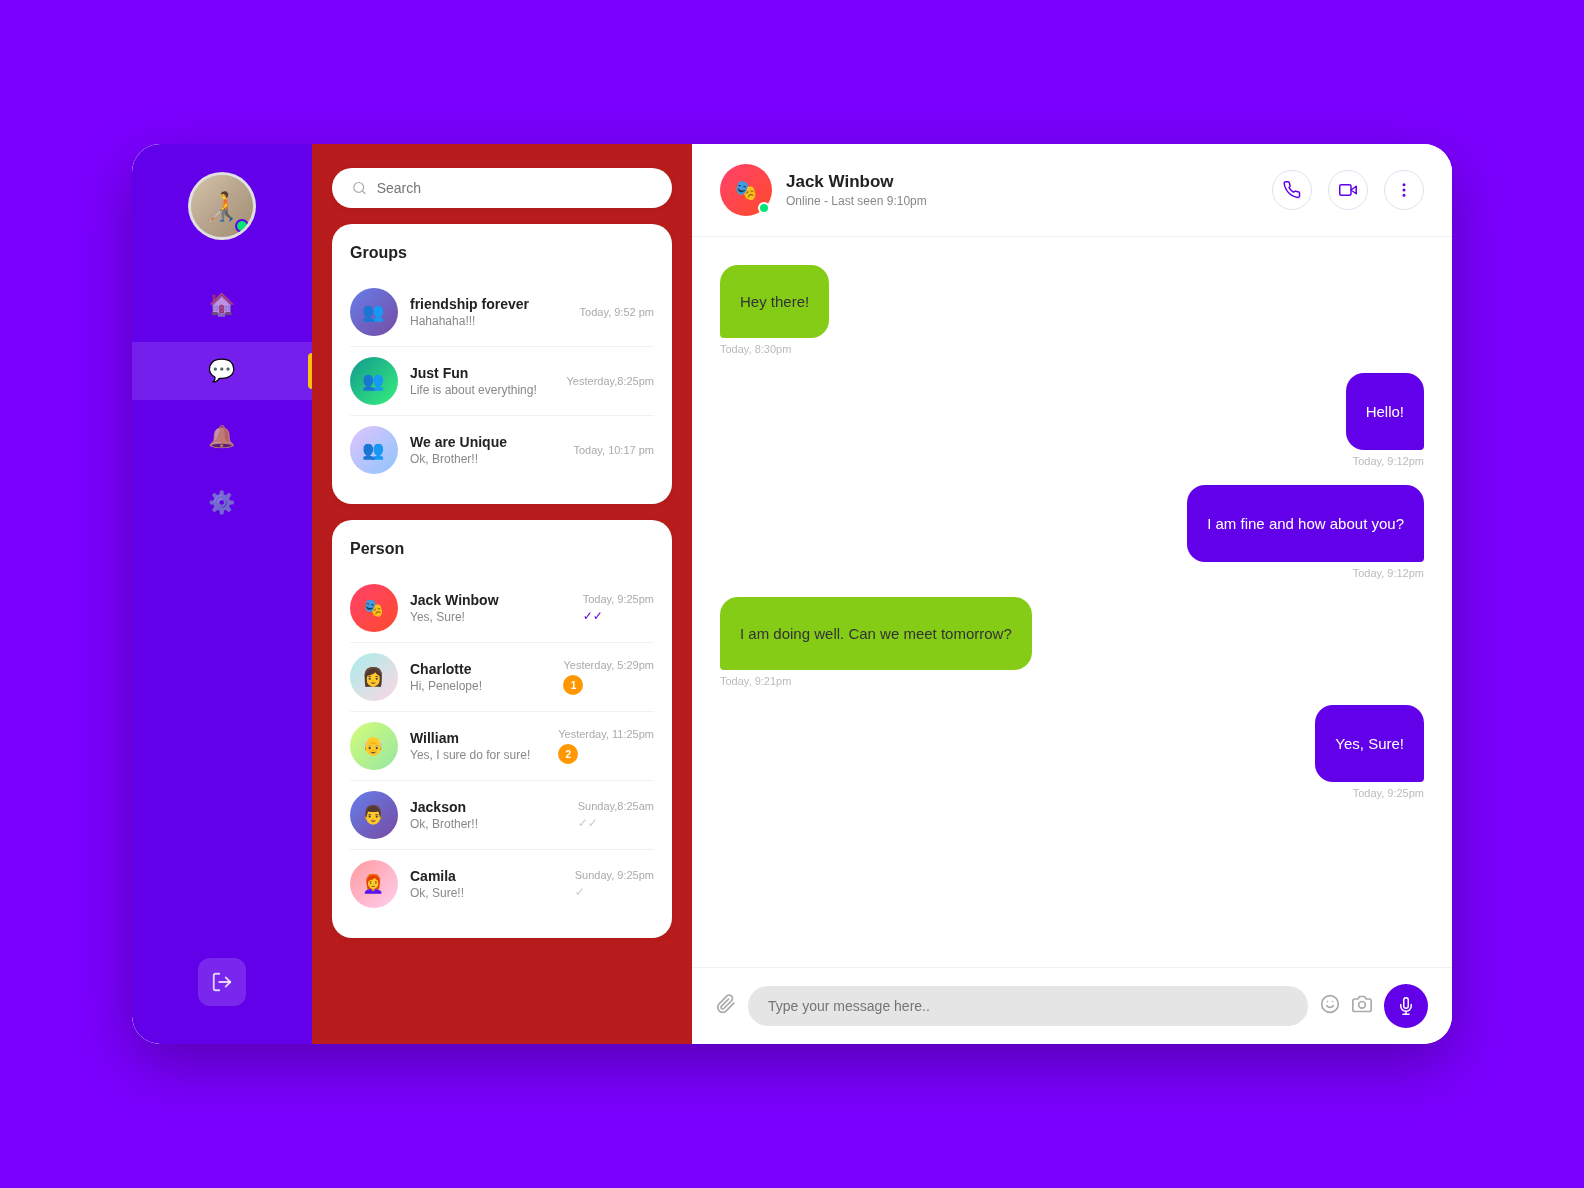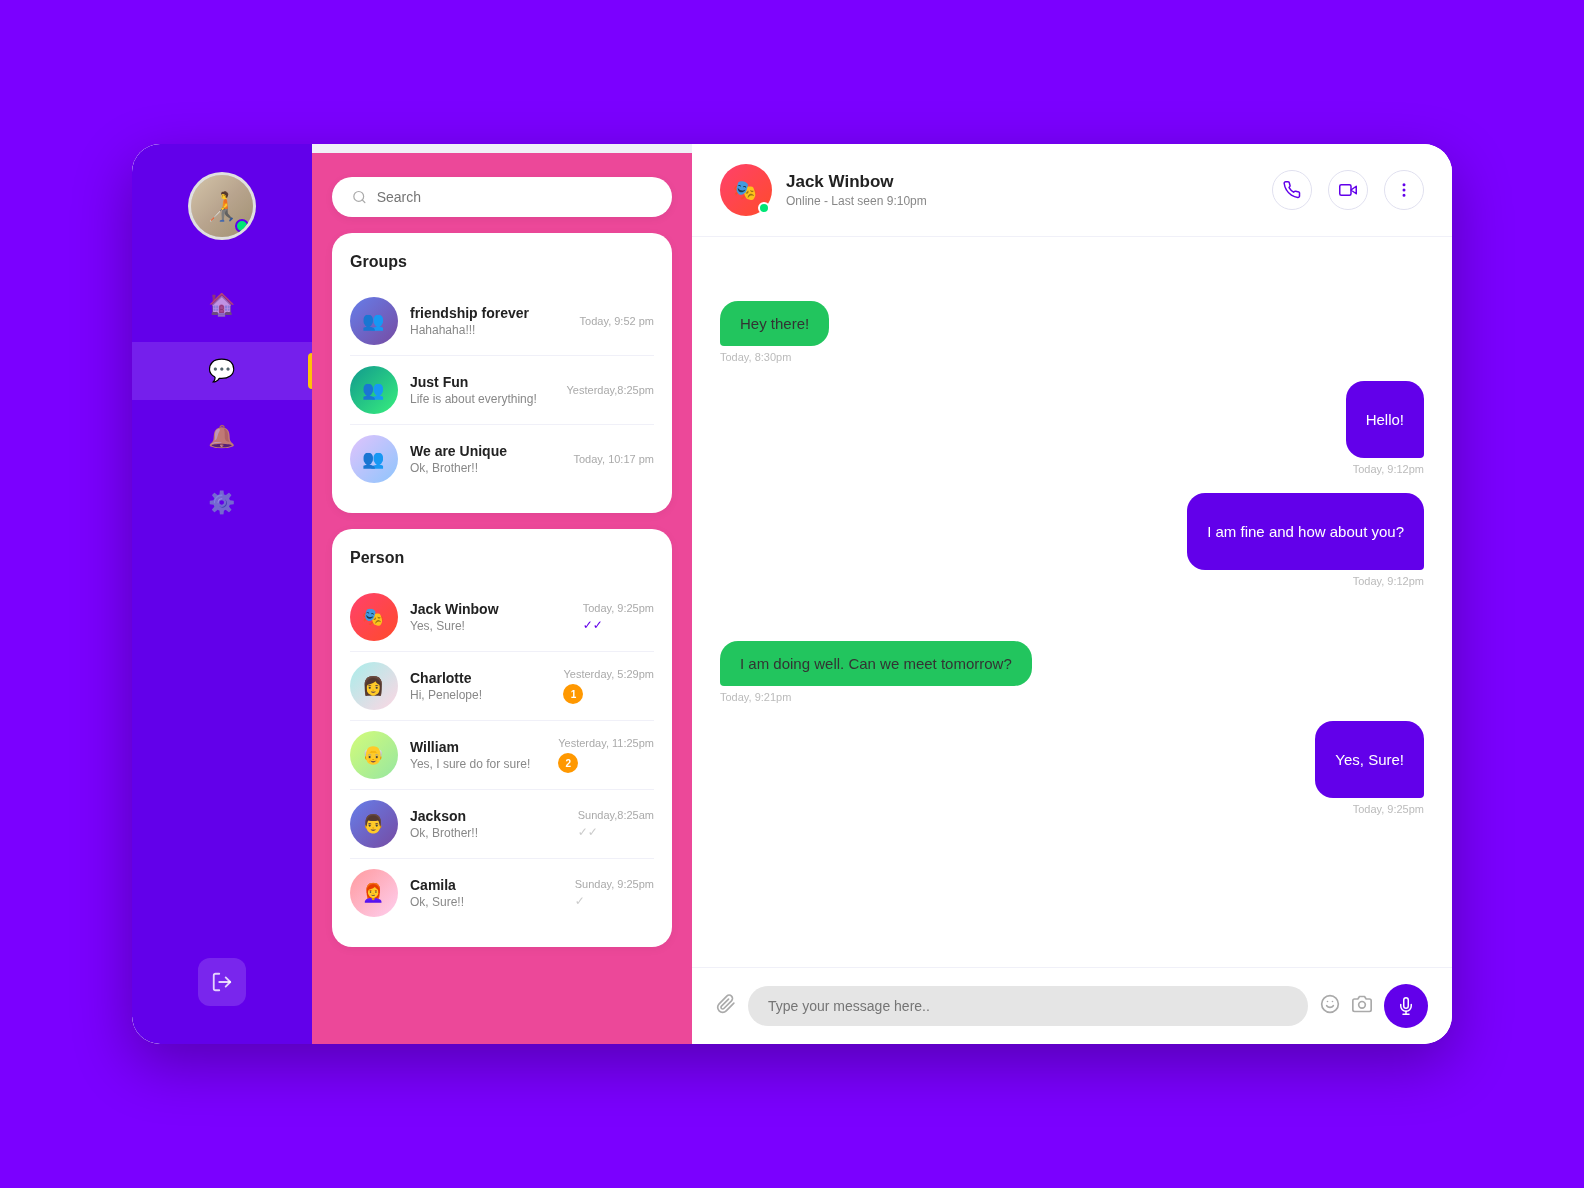--- a/index.html
+++ b/index.html
@@ -107,28 +107,27 @@
       height: 48px;
       border-radius: 12px;
       display: flex;
       align-items: center;
       justify-content: center;
     }
 
     
     .middle-panel {
       width: 380px;
-      background: #ec4899;
+      background: #b91c1c;
       display: flex;
       flex-direction: column;
       padding: 24px 20px;
       gap: 16px;
       flex-shrink: 0;
       overflow-y: auto;
-      margin-top: 9px;
     }
     .search-bar {
       display: flex;
       align-items: center;
       background: #fff;
       border-radius: 30px;
       padding: 12px 20px;
       gap: 10px;
       box-shadow: 0 2px 8px rgba(0,0,0,0.06);
     }
@@ -299,27 +298,26 @@
       flex: 1;
       padding: 28px 28px 20px;
       overflow-y: auto;
       display: flex;
       flex-direction: column;
       gap: 0;
       background: #fff;
     }
     .msg-bubble-received {
       display: inline-block;
-      background: #22c55e;
+      background: #84cc16;
       border-radius: 18px 18px 18px 4px;
-      padding: 14px 20px;
+      padding: 28px 20px;
       font-size: 15px;
       color: #333;
       max-width: 420px;
-      margin-top: 36px;
     }
     .msg-bubble-sent {
       display: inline-block;
       background: #6200ea;
       border-radius: 18px 18px 4px 18px;
       padding: 30px 20px;
       font-size: 15px;
       color: #fff;
       max-width: 420px;
     }

